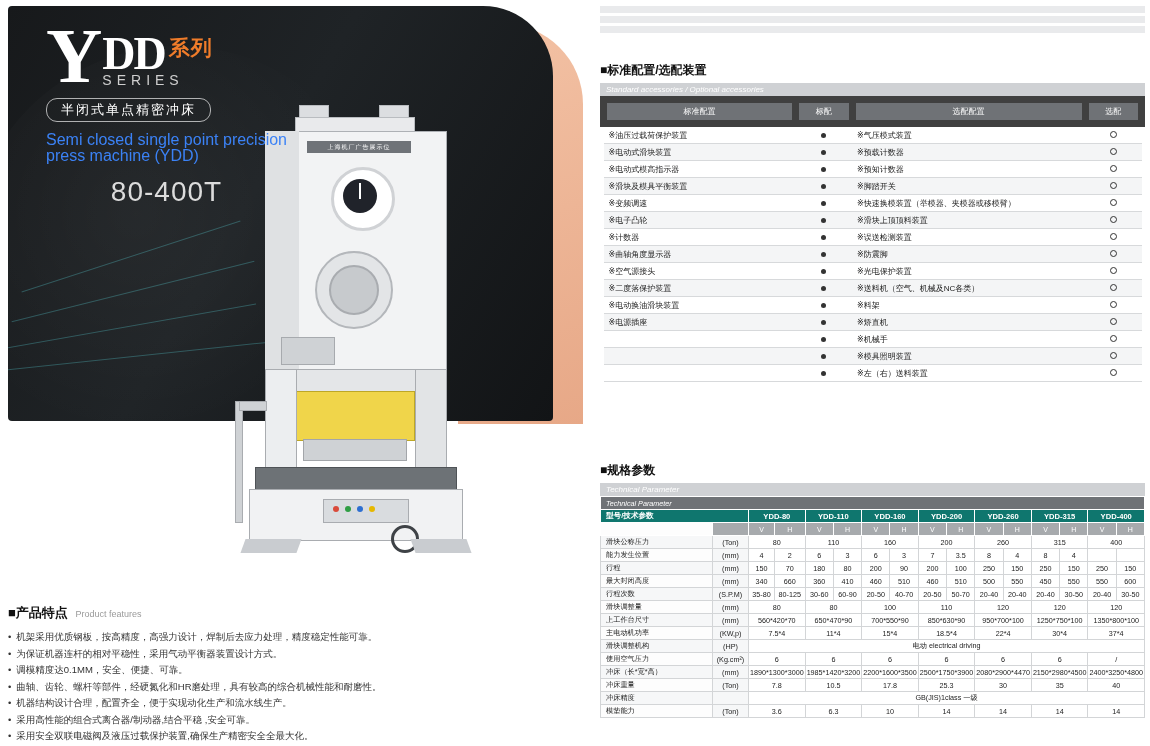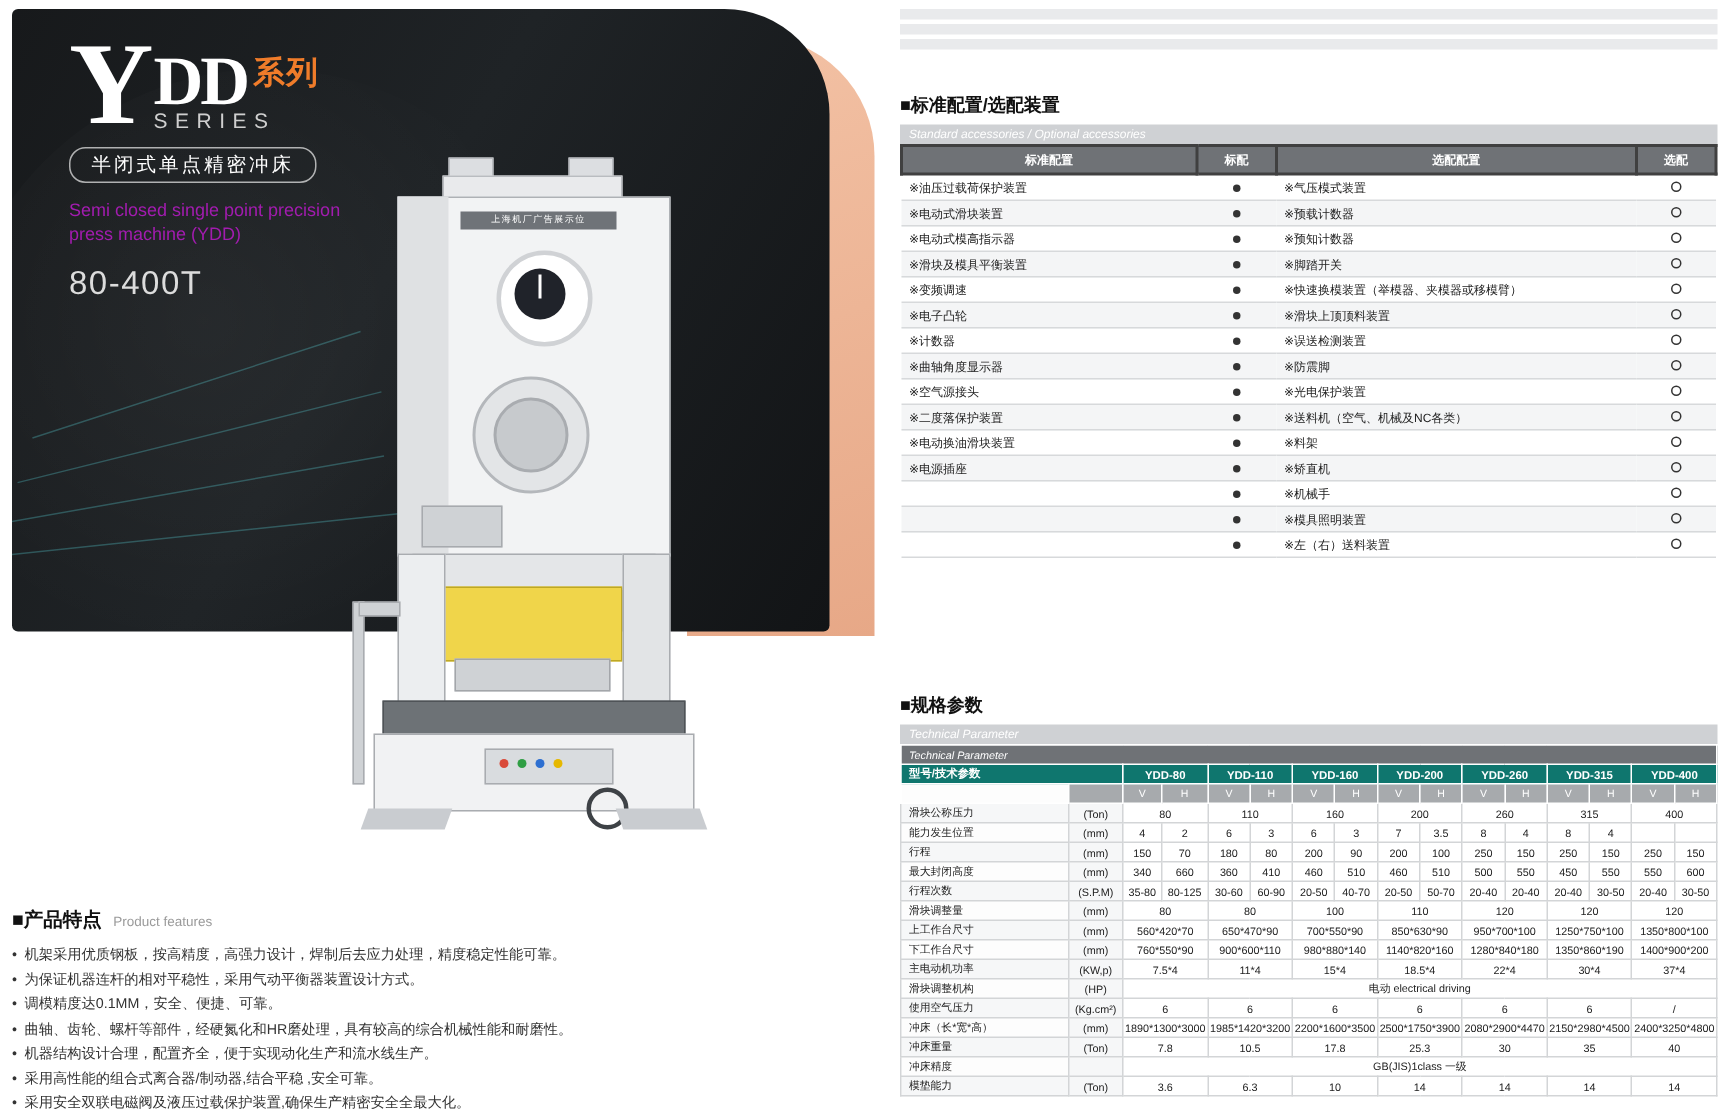--- a/index.html
+++ b/index.html
@@ -38,22 +38,22 @@
     font-size:78px;line-height:64px;font-weight:bold;letter-spacing:-2px;
   }
   .ydd-row{display:flex;align-items:flex-end;}
   .ydd-right{margin-left:2px;}
   .series-cn{color:#f07c2a;font-size:21px;font-weight:bold;letter-spacing:1px;text-align:center;}
   .series-en{color:#cfcfcf;font-size:14px;letter-spacing:5px;margin-top:-2px;}
   .cn-pill{
     margin-top:10px;display:inline-block;border:1px solid rgba(255,255,255,.65);
     border-radius:11px;padding:2px 14px;font-size:13px;color:#fff;letter-spacing:2px;
   }
-  .en-sub{margin-top:10px;font-size:12px;line-height:16px;color:#a21caf;}
-  .tonnage{margin-top:12px;font-size:22px;color:#dcdcdc;letter-spacing:1px;}
+  .en-sub{margin-top:10px;font-size:16px;line-height:16px;color:#3b82f6;}
+  .tonnage{margin-top:12px;font-size:28px;color:#dcdcdc;letter-spacing:1px;text-align:center;}
   
   #machine{position:absolute;left:195px;top:95px;width:300px;height:500px;z-index:3;}
   .mp{position:absolute;}
   #m-cap{left:92px;top:16px;width:118px;height:14px;background:#e9eaec;border:1px solid #b9bcc0;}
   #m-capL{left:96px;top:4px;width:28px;height:14px;background:#dcdee1;border:1px solid #b9bcc0;}
   #m-capR{left:176px;top:4px;width:28px;height:14px;background:#dcdee1;border:1px solid #b9bcc0;}
   #m-body{left:62px;top:30px;width:180px;height:238px;background:#f2f3f4;border:1px solid #aeb1b5;}
   #m-bodyshade{left:62px;top:30px;width:34px;height:238px;background:#dfe1e3;}
   #m-brand{left:104px;top:40px;width:104px;height:12px;background:#6f7378;color:#fff;font-size:6px;text-align:center;line-height:12px;letter-spacing:1px;}
   #m-dial{left:128px;top:66px;width:58px;height:58px;border-radius:50%;background:#fff;border:3px solid #d0d2d5;}
@@ -91,21 +91,21 @@
   #right{position:absolute;left:600px;top:0;width:545px;}
   .topbars{position:absolute;left:0;top:6px;width:545px;}
   .topbar{height:7px;background:#e9eaec;margin-bottom:3px;}
   .sec-head{font-size:12px;font-weight:bold;color:#111;margin-bottom:4px;}
   .subbar{
     background:#cfd1d4;color:#fff;font-size:8px;padding:2px 6px;font-style:italic;
   }
   table{border-collapse:collapse;width:100%;font-size:8px;}
   
   #config-wrap{position:absolute;left:0;top:62px;width:545px;}
-  #config-table th{background:#6f7276;color:#fff;font-weight:bold;font-size:8px;padding:3px 4px;border:2px solid #404040;}
+  #config-table th{background:#6f7276;color:#fff;font-weight:normal;font-size:8px;padding:3px 4px;border:7px solid #404040;}
   #config-table td{border-bottom:1px solid #d7d9db;padding:2.5px 5px;height:11px;}
   #config-table tr:nth-child(even) td{background:#f4f5f6;}
   .c-dot{text-align:center;width:46px;}
   .c-dot .d{display:inline-block;width:5px;height:5px;border-radius:50%;background:#333;}
   .c-circ{text-align:center;width:46px;}
   .c-circ .o{display:inline-block;width:5px;height:5px;border-radius:50%;border:1px solid #333;}
   .c-left{width:200px;}
   .c-right{width:245px;}
   
   #spec-wrap{position:absolute;left:0;top:462px;width:545px;}
@@ -448,31 +448,20 @@
             <td class="unit">(mm)</td>
             <td colspan="2">560*420*70</td>
             <td colspan="2">650*470*90</td>
             <td colspan="2">700*550*90</td>
             <td colspan="2">850*630*90</td>
             <td colspan="2">950*700*100</td>
             <td colspan="2">1250*750*100</td>
             <td colspan="2">1350*800*100</td>
           </tr>
           <tr>
-            <td class="lbl">下工作台尺寸</td>
-            <td class="unit">(mm)</td>
-            <td colspan="2">760*550*90</td>
-            <td colspan="2">900*600*110</td>
-            <td colspan="2">980*880*140</td>
-            <td colspan="2">1140*820*160</td>
-            <td colspan="2">1280*840*180</td>
-            <td colspan="2">1350*860*190</td>
-            <td colspan="2">1400*900*200</td>
-          </tr>
-          <tr>
             <td class="lbl">主电动机功率</td>
             <td class="unit">(KW,p)</td>
             <td colspan="2">7.5*4</td>
             <td colspan="2">11*4</td>
             <td colspan="2">15*4</td>
             <td colspan="2">18.5*4</td>
             <td colspan="2">22*4</td>
             <td colspan="2">30*4</td>
             <td colspan="2">37*4</td>
           </tr>

